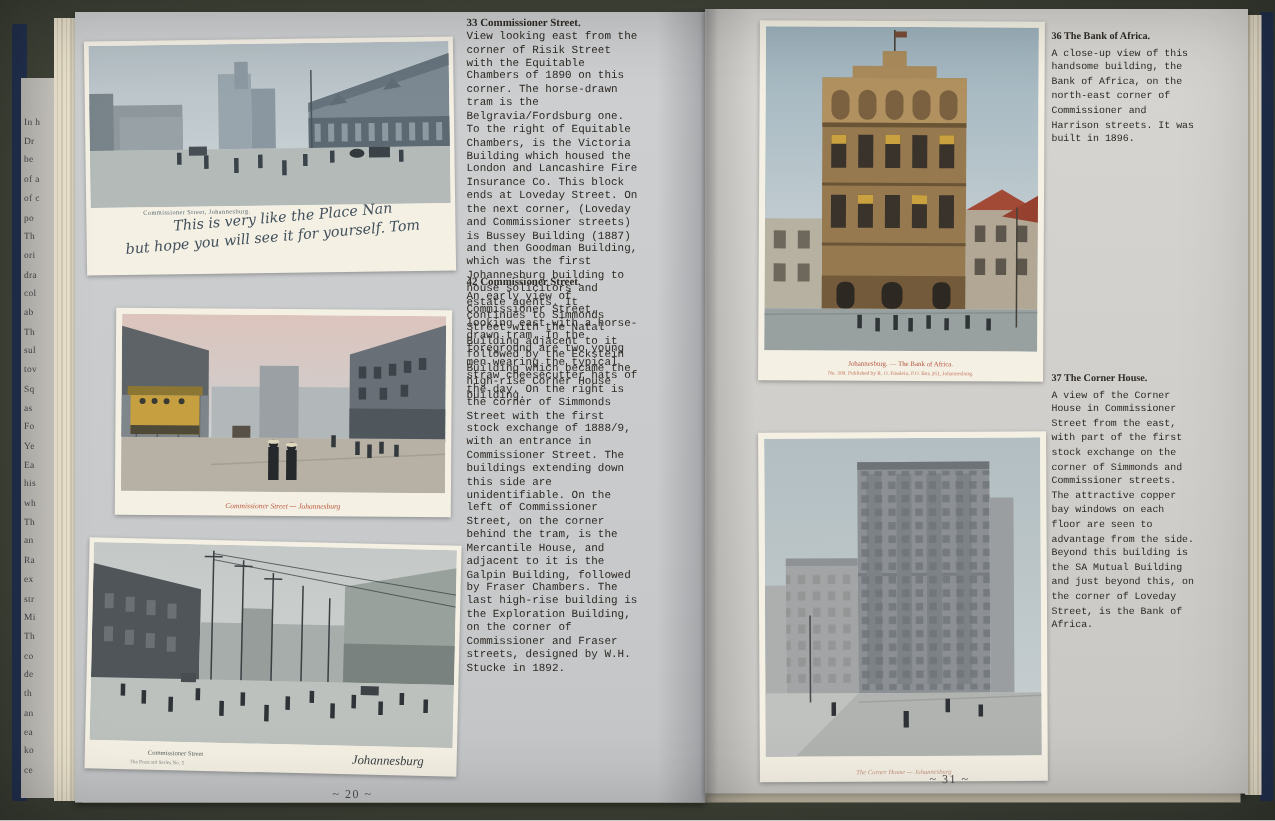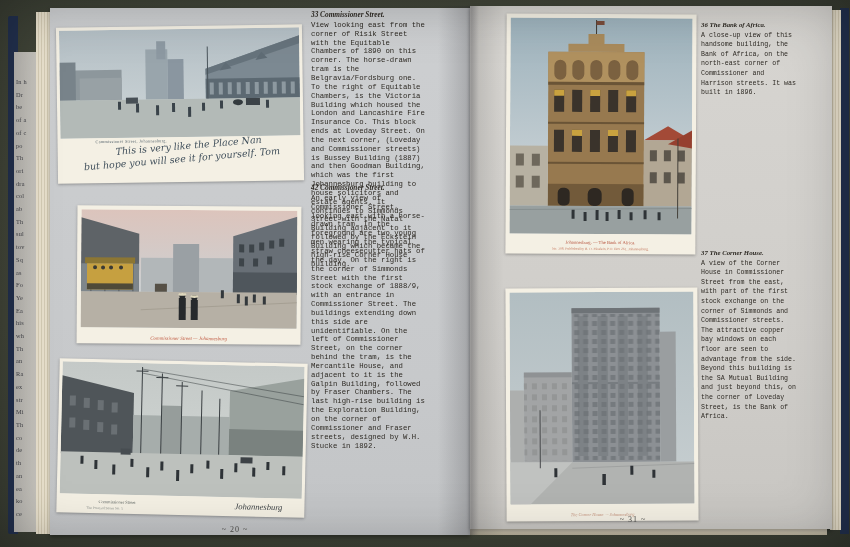--- a/index.html
+++ b/index.html
@@ -24,21 +24,21 @@
   .page-right{left:470px;top:6px;width:362px;height:523px;
     background:linear-gradient(180deg,#d7d5d1 0%,#d0cecA 60%,#c8c6c2 100%);
     box-shadow:0 2px 4px rgba(0,0,0,0.35);}
   .gutter{left:438px;top:6px;width:66px;height:529px;pointer-events:none;
     background:linear-gradient(90deg,rgba(0,0,0,0) 0%,rgba(50,50,55,0.22) 44%,rgba(35,35,40,0.34) 51%,rgba(0,0,0,0.10) 62%,rgba(0,0,0,0) 100%);}
   
   .fragments{left:16px;top:76px;width:28px;font-size:6.3px;line-height:12.7px;
     color:#44454a;white-space:pre-line;letter-spacing:0.2px;}
   
   .entry{width:114px;color:#2e2a24;font-size:7.3px;line-height:8.85px;text-align:left;}
-  .entry h4{margin:0 0 1px 0;font-size:7.3px;line-height:8.9px;font-weight:bold;font-style:italic;}
+  .entry h4{margin:0 0 1px 0;font-size:7.3px;line-height:8.9px;font-weight:bold;}
   .entry p{margin:0;font-family:Liberation Mono, monospace;}
   .entry-right{width:98px;font-size:6.6px;line-height:9.6px;}
   .entry-right h4{font-size:6.8px;line-height:9.6px;}
   .pagenum{font-size:8px;color:#4c4c4a;letter-spacing:1px;text-align:center;width:70px;}
   
   .postcard{position:absolute;background:#f4f0e4;box-shadow:0 1px 3px rgba(0,0,0,0.3);}
   .postcard svg{display:block;}
   .pc1{left:57px;top:26px;width:246px;height:156px;padding:0;transform:rotate(-0.8deg);}
   .pc1 .img{margin:3px;}
   .pc1-printed{left:38px;top:112px;font-size:4.2px;color:#5a6870;letter-spacing:0.3px;}

